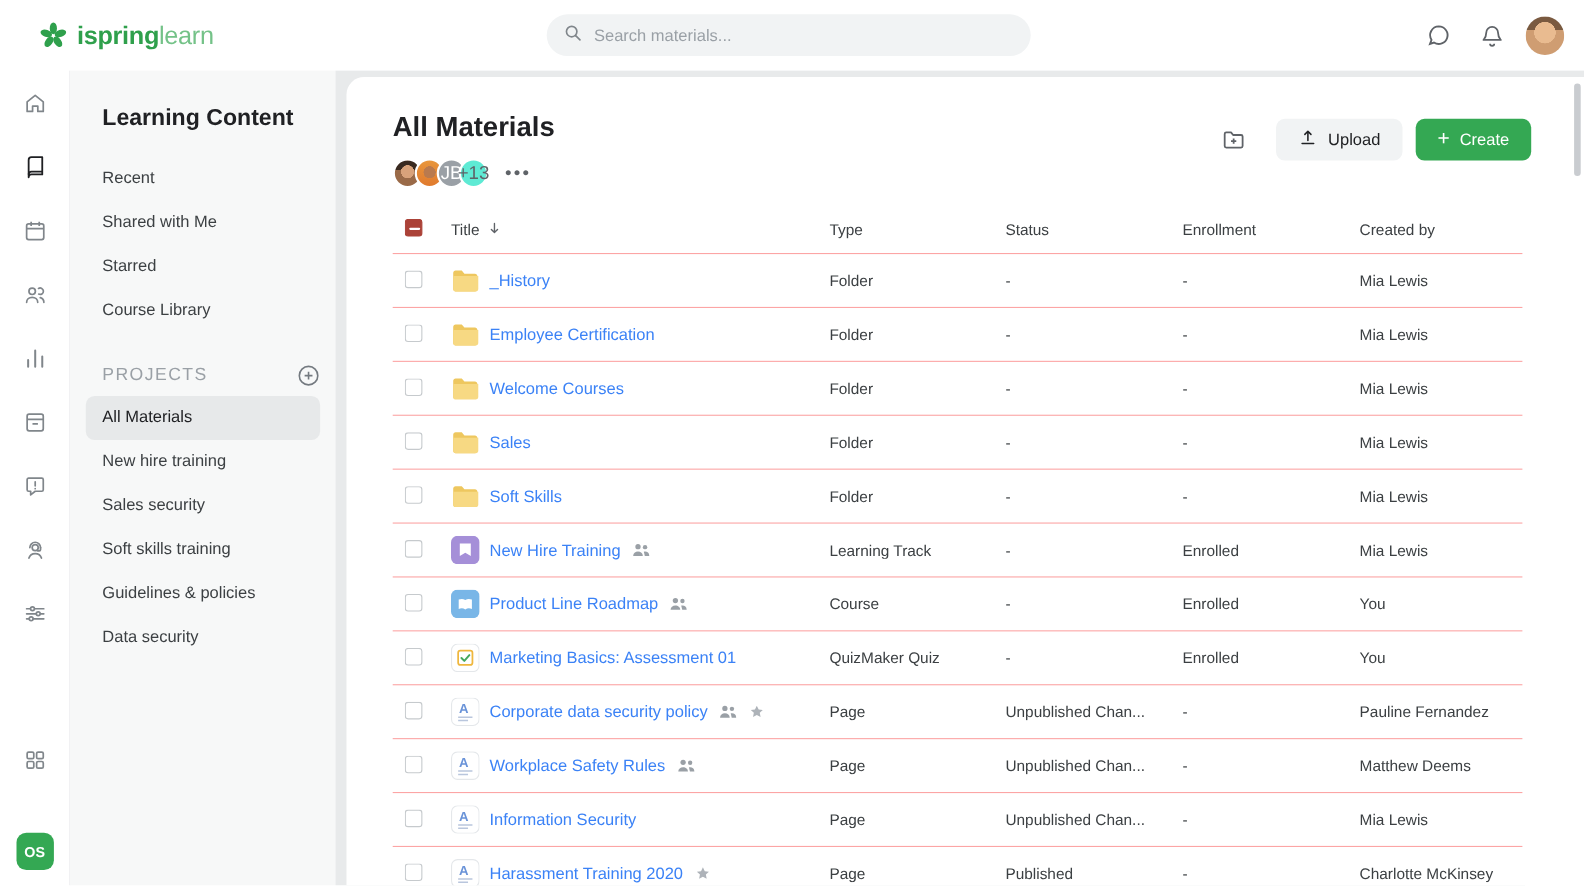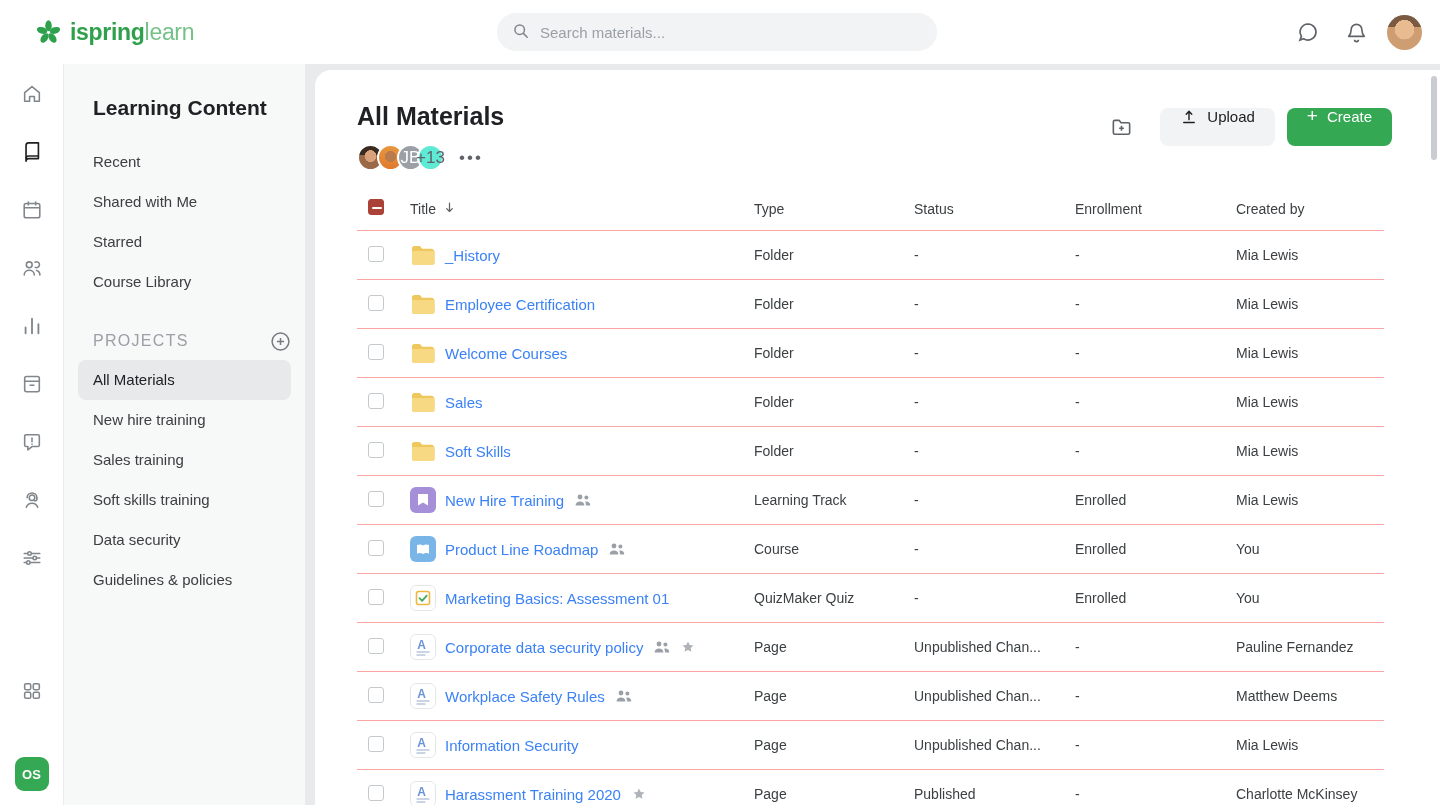--- a/index.html
+++ b/index.html
@@ -52,21 +52,21 @@
   .member-avatars { display:flex; align-items:center; margin-top:13px; }
   .m-avatar { width:27px; height:27px; border-radius:50%; border:2px solid #fff; margin-right:-7px; flex:0 0 27px; cursor:pointer; }
   .m-avatar.photo1 { background: radial-gradient(circle at 50% 44%, #d9a27a 0 34%, rgba(0,0,0,0) 35%), linear-gradient(180deg,#3a2a20 0 38%, #9a6a48 39%); background-color:#9a6a48; }
   .m-avatar.photo2 { background: radial-gradient(circle at 50% 46%, #b97a4e 0 32%, rgba(0,0,0,0) 33%), linear-gradient(180deg,#e8963c, #e07a2e); background-color:#e8963c; }
   .m-chip { display:flex; align-items:center; justify-content:center; font-size:17px; }
   .m-chip.initials { background:#9aa0a6; color:#fff; }
   .m-chip.more { background:#5eead4; color:#5f6368; }
   .more-members { border:none; background:transparent; margin-left:20px; color:#5f6368; font-size:17px; letter-spacing:2px; cursor:pointer; line-height:1; padding:4px 2px; }
   .head-actions { display:flex; align-items:center; gap:12px; margin-top:6px; }
   .icon-only-btn { width:38px; height:38px; border:none; background:transparent; display:flex; align-items:center; justify-content:center; cursor:pointer; margin-right:8px; }
-  .btn { height:38px; border:none; border-radius:8px; display:flex; align-items:flex-start; gap:9px; padding:0 20px; font-family:"Liberation Sans",sans-serif; font-size:15px; cursor:pointer; }
+  .btn { height:38px; border:none; border-radius:8px; display:flex; align-items:center; gap:9px; padding:0 20px; font-family:"Liberation Sans",sans-serif; font-size:15px; cursor:pointer; }
   .btn-upload { background:#f1f3f4; color:#202124; }
   .btn-create { background:#34a853; color:#fff; }
   .btn-create .plus { font-size:19px; font-weight:normal; line-height:1; margin-top:-2px; }
 
   
   .table { margin:16px 56px 0 42px; }
   .trow, .thead { display:grid; grid-template-columns:42px 344px 160px 161px 161px 1fr; align-items:center; padding-left:11px; border-bottom:1px solid #fca5a5; }
   .thead { height:44px; color:#70757a; font-size:14px; }
   .trow { height:49px; }
   .cell { font-size:14px; color:#3c4043; white-space:nowrap; overflow:hidden; text-overflow:ellipsis; padding-right:12px; }
@@ -216,24 +216,24 @@
         <button class="plus-circle">
           <svg width="21" height="21" viewBox="0 0 20 20" fill="none" stroke="#747a80" stroke-width="1.4">
               <circle cx="10" cy="10" r="8"></circle>
               <path d="M10 6.6v6.8M6.6 10h6.8"></path>
             </svg>
         </button>
       </div>
       <div>
           <div class="sb-item selected">All Materials</div>
           <div class="sb-item">New hire training</div>
-          <div class="sb-item">Sales training</div>
+          <div class="sb-item">Sales security</div>
           <div class="sb-item">Soft skills training</div>
+          <div class="sb-item">Guidelines &amp; policies</div>
           <div class="sb-item">Data security</div>
-          <div class="sb-item">Guidelines &amp; policies</div>
         </div>
     </aside>
 
     <main class="main-wrap">
       <div class="panel">
 
         <div class="panel-head">
           <div>
             <h1 class="page-title">All Materials</h1>
             <div class="member-avatars">

